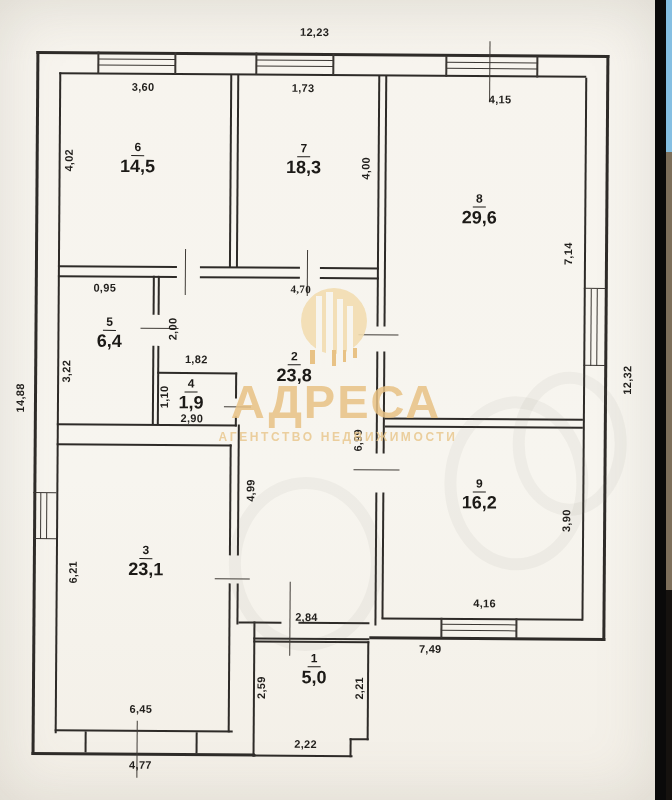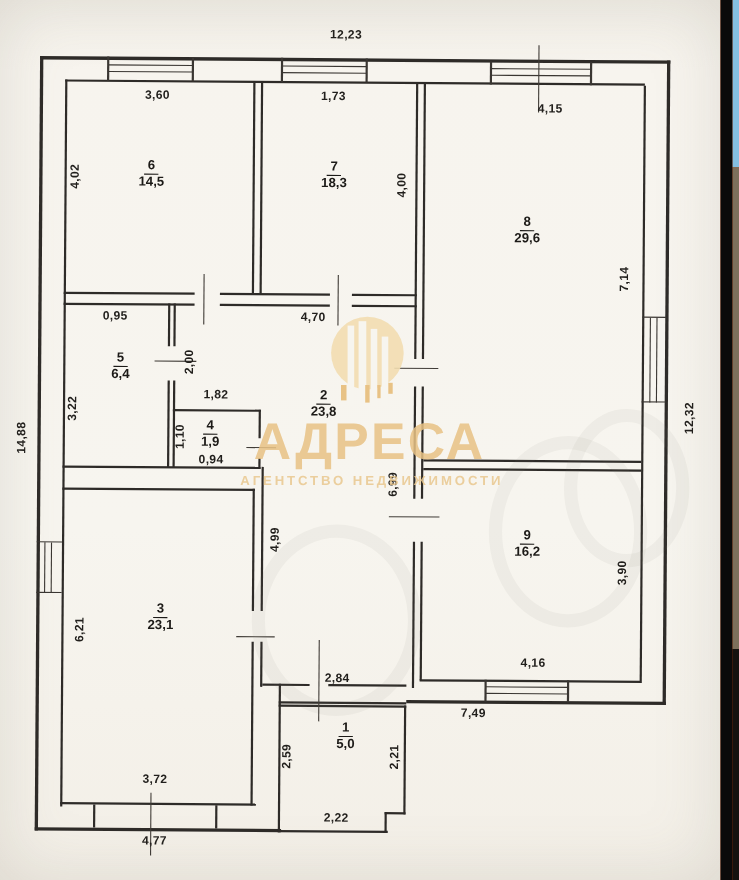--- a/index.html
+++ b/index.html
@@ -12,21 +12,21 @@
   #plan{position:absolute;left:0;top:0;width:655px;height:800px;transform:rotate(.4deg);transform-origin:320px 400px;}
   .seg{position:absolute;background:#2e2b28;}
   .seg.window{background:#3a3632;}
   .seg.tick{background:#403c37;}
   .dim{position:absolute;font-size:11px;font-weight:bold;color:#211f1c;white-space:nowrap;
        transform:translate(-50%,-50%);letter-spacing:.3px;}
   .dim.v{transform:translate(-50%,-50%) rotate(-90deg);}
   .room{position:absolute;transform:translate(-50%,-50%);text-align:center;color:#1c1a17;}
   .room .num{display:inline-block;font-size:12px;font-weight:bold;line-height:1.05;
              border-bottom:1.6px solid #1c1a17;padding:0 3px 1px 3px;}
-  .room .area{font-size:12px;font-weight:bold;line-height:1.15;}
+  .room .area{font-size:18px;font-weight:bold;line-height:1.15;}
   
   #wm{position:absolute;left:0;top:0;width:655px;height:800px;pointer-events:none;}
   #wm-disc{position:absolute;border-radius:50%;}
   .wm-bar{position:absolute;}
   #wm-title{position:absolute;transform:translate(-50%,-50%);
             font-size:47px;font-weight:bold;color:#e8c285;letter-spacing:2px;opacity:.85;}
   #wm-sub{position:absolute;transform:translate(-50%,-50%);
           font-size:12px;font-weight:bold;color:#e9c88f;letter-spacing:2.6px;opacity:.85;white-space:nowrap;}
   .ghost{position:absolute;border-radius:50%;border:12px solid rgba(130,128,120,.07);}
   
@@ -135,33 +135,33 @@
       <div class="dim v" style="left: 67px; top: 162px;">4,02</div>
       <div class="dim v" style="left: 364px; top: 168px;">4,00</div>
       <div class="dim v" style="left: 567px; top: 252px;">7,14</div>
       <div class="dim v" style="left: 627px; top: 378px;">12,32</div>
       <div class="dim v" style="left: 20px; top: 400px;">14,88</div>
       <div class="dim" style="left: 104px; top: 289px;">0,95</div>
       <div class="dim v" style="left: 66px; top: 373px;">3,22</div>
       <div class="dim v" style="left: 172px; top: 330px;">2,00</div>
       <div class="dim" style="left: 196px; top: 360px;">1,82</div>
       <div class="dim v" style="left: 164px; top: 398px;">1,10</div>
-      <div class="dim" style="left: 192px; top: 419px;">0,94</div>
-      <div class="dim" style="left: 284px; top: 289px;">4,70</div>
+      <div class="dim" style="left: 192px; top: 419px;">2,90</div>
+      <div class="dim" style="left: 300px; top: 289px; font-family: Liberation Serif, serif;">4,70</div>
       <div class="dim v" style="left: 358px; top: 440px;">6,99</div>
       <div class="dim v" style="left: 251px; top: 491px;">4,99</div>
       <div class="dim v" style="left: 567px; top: 519px;">3,90</div>
       <div class="dim v" style="left: 74px; top: 574px;">6,21</div>
       <div class="dim" style="left: 308px; top: 601px; margin-top: 16px;">2,84</div>
       <div class="dim" style="left: 486px; top: 602px;">4,16</div>
       <div class="dim" style="left: 432px; top: 648px;">7,49</div>
       <div class="dim v" style="left: 263px; top: 688px;">2,59</div>
       <div class="dim v" style="left: 361px; top: 688px;">2,21</div>
       <div class="dim" style="left: 308px; top: 744px;">2,22</div>
-      <div class="dim" style="left: 143px; top: 710px;">3,72</div>
+      <div class="dim" style="left: 143px; top: 710px;">6,45</div>
       <div class="dim" style="left: 143px; top: 766px;">4,77</div>
       <div class="room" style="left: 136px; top: 158px;"><span class="num">6</span><div class="area">14,5</div></div>
       <div class="room" style="left: 302px; top: 158px;"><span class="num">7</span><div class="area">18,3</div></div>
       <div class="room" style="left: 478px; top: 207px;"><span class="num">8</span><div class="area">29,6</div></div>
       <div class="room" style="left: 109px; top: 333px;"><span class="num">5</span><div class="area">6,4</div></div>
       <div class="room" style="left: 191px; top: 394px;"><span class="num">4</span><div class="area">1,9</div></div>
       <div class="room" style="left: 294px; top: 366px;"><span class="num">2</span><div class="area">23,8</div></div>
       <div class="room" style="left: 480px; top: 492px;"><span class="num">9</span><div class="area">16,2</div></div>
       <div class="room" style="left: 147px; top: 561px;"><span class="num">3</span><div class="area">23,1</div></div>
       <div class="room" style="left: 316px; top: 668px;"><span class="num">1</span><div class="area">5,0</div></div>

